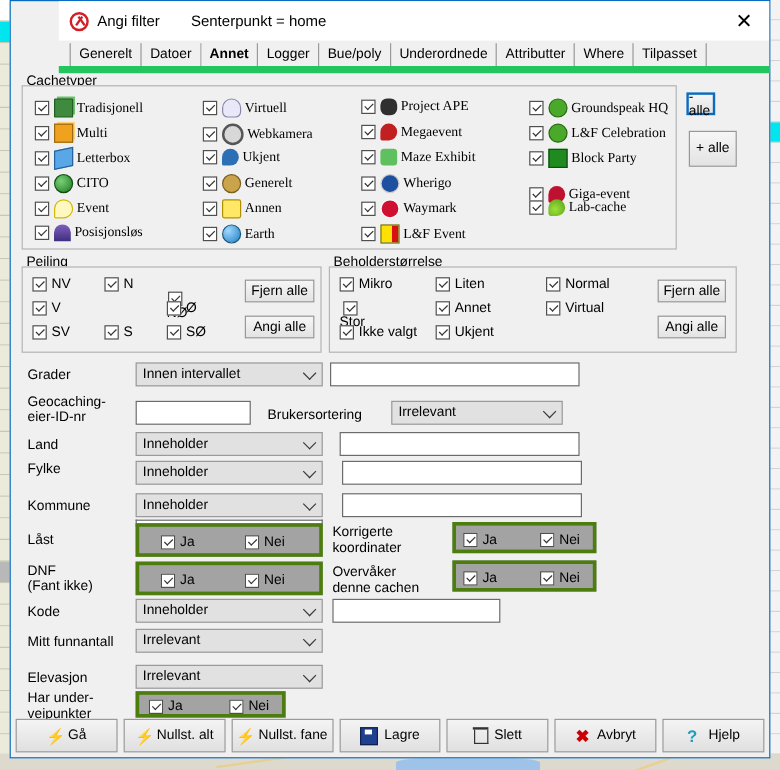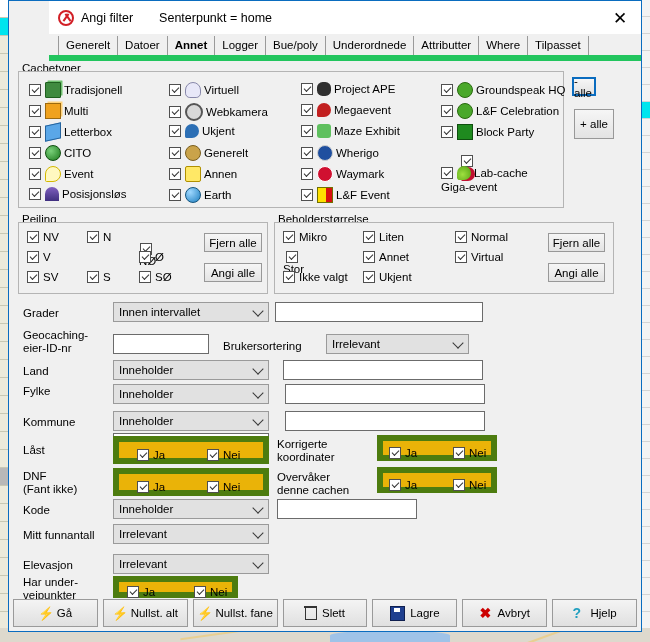--- a/index.html
+++ b/index.html
@@ -166,21 +166,21 @@
     box-sizing:border-box; display:flex; align-items:center;
     padding-left:5px; font-size:11.5px; color:#000; cursor:pointer;
   }
   .combo .arrow {
     position:absolute; right:6px; top:50%; width:7px; height:7px;
     margin-top:-5px;
     border-right:1.6px solid #3a3a3a; border-bottom:1.6px solid #3a3a3a;
     transform: rotate(45deg);
   }
   .yesno {
-    position:absolute; border:6px solid #4d7c0f; background:#eab308;
+    position:absolute; border:3px solid #4d7c0f; background:#a3a3a3;
     box-sizing:border-box;
   }
 
   
   #btnbar {
     position:absolute; left:4px; bottom:4px; width:624px; height:28px;
     display:flex; gap:5px;
   }
   #btnbar .bbtn {
     flex:1; position:relative;
@@ -304,21 +304,21 @@
       <div class="tab">Bue/poly</div>
       <div class="tab">Underordnede</div>
       <div class="tab">Attributter</div>
       <div class="tab">Where</div>
       <div class="tab">Tilpasset</div>
     </div>
 
   <div class="groupbox" id="gb-cachetypes" style="left:9px; top:62px; width:546px; height:145px;">
     <span class="gb-legend">Cachetyper</span>
     <div class="gb-frame">
-      <div id="ct-cols" style="position:absolute; inset:0;">
+      <div id="ct-cols" style="position:absolute; inset:0;font-family:Liberation Serif, serif;">
           <div class="cb" style="left: 10px; top: 10px;">
             <span class="box checked"></span>
             <span class="ico ic-trad"></span>
             <span class="lbl">Tradisjonell</span>
           </div>
           <div class="cb" style="left: 10px; top: 31px;">
             <span class="box checked"></span>
             <span class="ico ic-multi"></span>
             <span class="lbl">Multi</span>
           </div>
@@ -410,21 +410,21 @@
           <div class="cb" style="left: 422px; top: 31px;">
             <span class="box checked"></span>
             <span class="ico ic-lfc"></span>
             <span class="lbl">L&amp;F Celebration</span>
           </div>
           <div class="cb" style="left: 422px; top: 52px;">
             <span class="box checked"></span>
             <span class="ico ic-block"></span>
             <span class="lbl">Block Party</span>
           </div>
-          <div class="cb" style="left: 422px; top: 83px; flex-direction: column;">
+          <div class="cb" style="left: 422px; top: 83px;">
             <span class="box checked"></span>
             <span class="ico ic-giga"></span>
             <span class="lbl">Giga-event</span>
           </div>
           <div class="cb" style="left: 422px; top: 94px;">
             <span class="box checked"></span>
             <span class="ico ic-lab"></span>
             <span class="lbl">Lab-cache</span>
           </div>
         </div>
@@ -648,26 +648,26 @@
       </div>
       <div class="bbtn">
         <span class="bico bolt">⚡</span>
         <span>Nullst. alt</span>
       </div>
       <div class="bbtn">
         <span class="bico bolt">⚡</span>
         <span>Nullst. fane</span>
       </div>
       <div class="bbtn">
+        <span class="bico disk"></span>
+        <span>Lagre</span>
+      </div>
+      <div class="bbtn">
         <span class="bico trash"></span>
         <span>Slett</span>
-      </div>
-      <div class="bbtn">
-        <span class="bico disk"></span>
-        <span>Lagre</span>
       </div>
       <div class="bbtn">
         <span class="bico x">✖</span>
         <span>Avbryt</span>
       </div>
       <div class="bbtn">
         <span class="bico q">?</span>
         <span>Hjelp</span>
       </div>
     </div>

